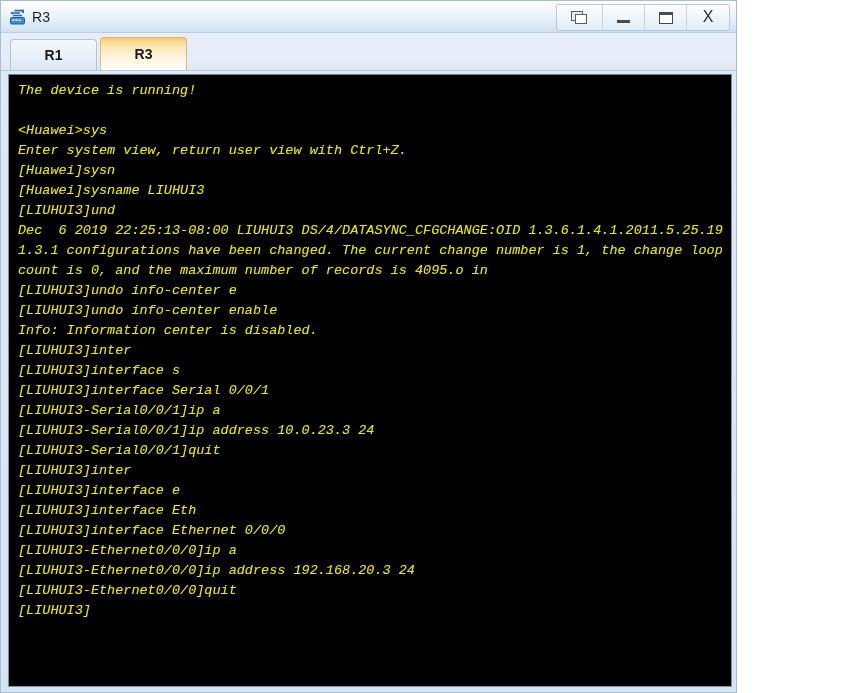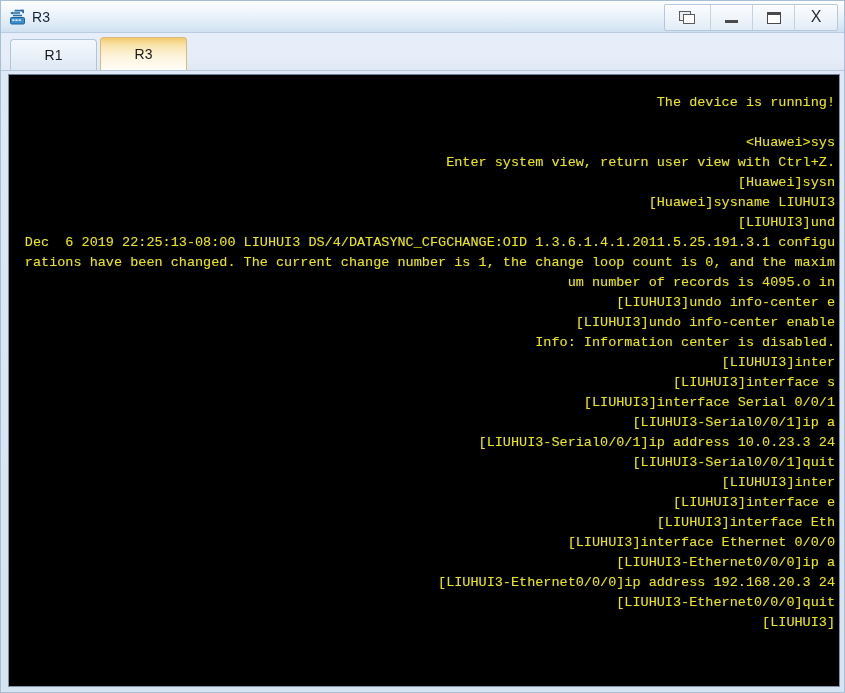--- a/index.html
+++ b/index.html
@@ -9,28 +9,27 @@
   }
   body {
     width: 845px;
     height: 693px;
     overflow: hidden;
     font-family: "Liberation Sans", sans-serif;
   }
 
   .window {
     position: relative;
-    width: 845px;
+    width: 737px;
     height: 693px;
     box-sizing: border-box;
     background: linear-gradient(to bottom, #fbfdff 0%, #eef4fb 40%, #dde8f5 100%);
     border: 1px solid #a8bed4;
     display: flex;
     flex-direction: column;
-    text-align: right;
   }
 
   
   .titlebar {
     position: relative;
     height: 32px;
     min-height: 32px;
     background: linear-gradient(to bottom, #fdfeff 0%, #f2f7fc 30%, #dce9f6 78%, #cfe0f0 100%);
     border-bottom: 1px solid #b9cde0;
     display: flex;
@@ -127,20 +126,21 @@
   .tabstrip {
     height: 38px;
     min-height: 38px;
     background: linear-gradient(to bottom, #e7eefa 0%, #e6edf9 70%, #dfe8f4 100%);
     display: flex;
     align-items: flex-end;
     padding-left: 9px;
     box-sizing: border-box;
     border-bottom: 1px solid #b7c8da;
     position: relative;
+    font-weight: bold;
   }
   .tab {
     width: 87px;
     height: 31px;
     margin-right: 3px;
     box-sizing: border-box;
     display: flex;
     align-items: center;
     justify-content: center;
     font-size: 14px;
@@ -166,22 +166,23 @@
     box-sizing: border-box;
     background: linear-gradient(to bottom, #dfe9f5 0%, #d6e3f1 100%);
     display: flex;
   }
   .term {
     flex: 1 1 auto;
     background: #000000;
     border: 1px solid #7f93a8;
     border-top-color: #6d8296;
     box-sizing: border-box;
-    padding: 18px 4px 4px 9px;
+    padding: 6px 4px 4px 9px;
     overflow: hidden;
+    font-style: italic;
   }
   .term-text {
     margin: 0;
     font-family: "Liberation Mono", "DejaVu Sans Mono", monospace;
     font-size: 13.5px;
     line-height: 20px;
     color: #e8e21f;
     white-space: pre-wrap;
     word-break: break-all;
     letter-spacing: 0px;

